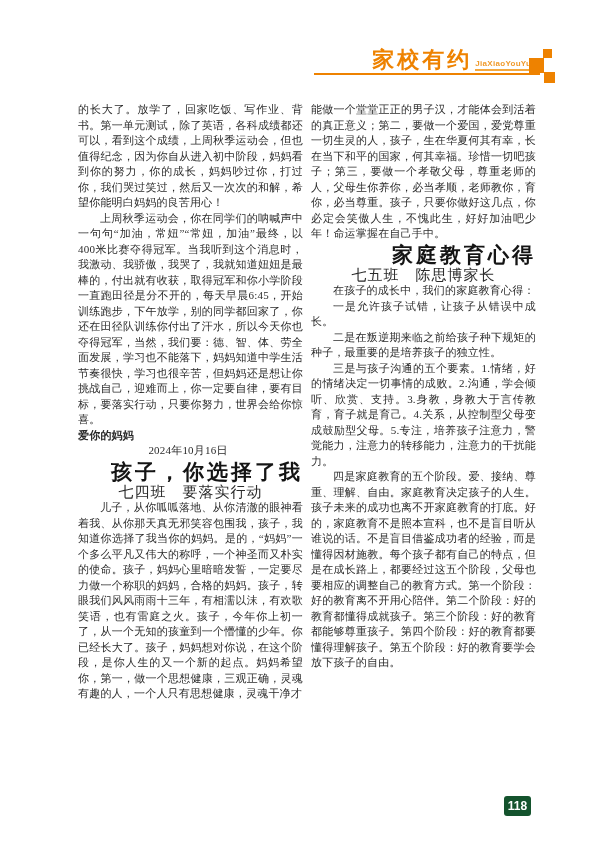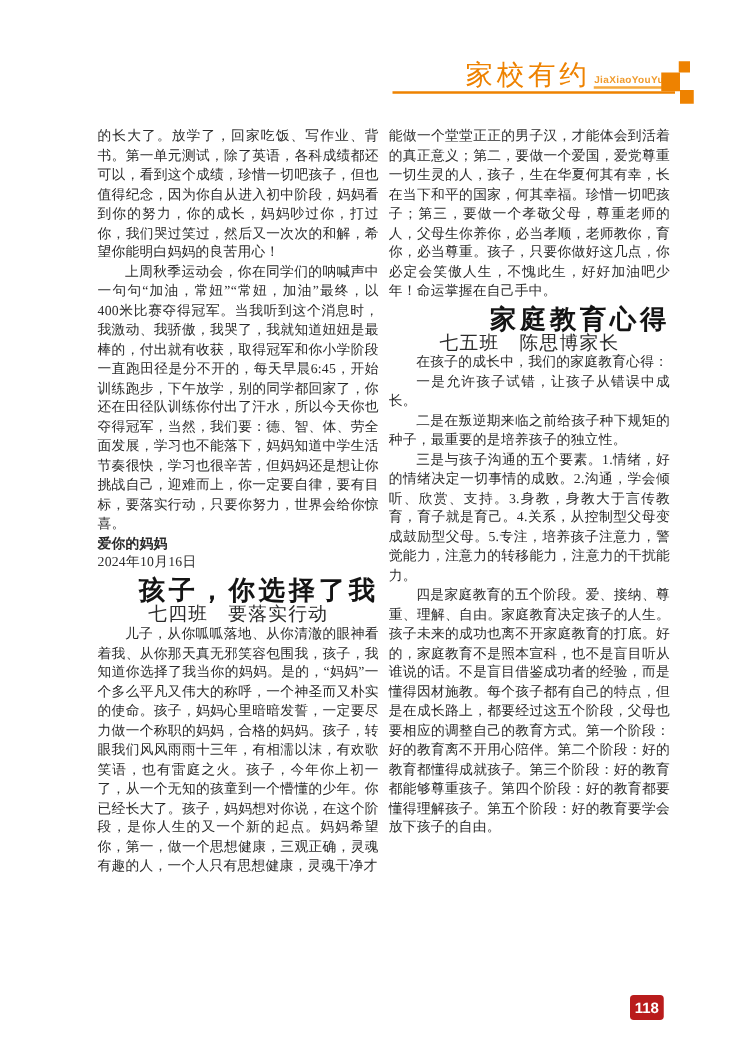--- a/index.html
+++ b/index.html
@@ -6,21 +6,21 @@
   .page {
     position:relative; width:600px; height:849px; background:#ffffff;
     font-family:"Liberation Serif","DejaVu Serif",serif; color:#2b2b2b;
     overflow:hidden;
   }
   
   .header-rule { position:absolute; left:314px; top:73px; width:226px; height:2px; background:#ee8200; }
   .header-text { position:absolute; right:64px; top:48px; display:flex; align-items:flex-end; }
   .header-title {
     font-family:"Liberation Sans","DejaVu Sans",sans-serif;
-    font-size:22px; font-weight:normal; color:#ee8200; letter-spacing:3px; line-height:24px;
+    font-size:22px; font-weight:bold; color:#ee8200; letter-spacing:3px; line-height:24px;
   }
   .header-sub {
     font-family:"Liberation Sans","DejaVu Sans",sans-serif;
     font-size:8px; font-weight:bold; color:#f09b2d; margin-left:3px; margin-bottom:1px;
     border-bottom:2px solid #f5a93e; padding-bottom:1px; letter-spacing:0.3px;
   }
   .logo { position:absolute; left:528px; top:47px; width:32px; height:38px; }
   .logo .sq { position:absolute; background:#ee8200; }
   .logo .sq1 { left:15px; top:2px;  width:9px;  height:9px; }
   .logo .sq2 { left:1px;  top:11px; width:15px; height:15px; }
@@ -29,32 +29,32 @@
   .col {
     position:absolute; top:102px; width:225px;
     font-size:11px; line-height:15.5px; letter-spacing:0.2px;
     text-align:justify; text-justify:inter-ideograph;
   }
   .col-left  { left:78px; }
   .col-right { left:311px; }
   .col p { margin:0; text-indent:2em; }
   .col p.noindent { text-indent:0; }
   .sig  { padding-right:18px; margin-top:9px; font-weight:bold; }
-  .date { text-align:left; padding-right:5px; }
+  .date { text-align:center; padding-right:5px; }
   .art-title {
     text-align:right; font-size:21px; font-weight:bold; letter-spacing:3px;
     color:#141414; margin:0; line-height:26px;
   }
   .t1 { margin-top:23px; }
   .t2 { margin-top:27px; }
   .byline { text-align:center; font-size:15px; letter-spacing:1px; margin:5px 0 13px 0; }
   
   .page-num {
     position:absolute; left:504px; top:796px; width:27px; height:20px;
-    background:#b91c1c; border-radius:3px; color:#ffffff;
+    background:#14532d; border-radius:3px; color:#ffffff;
     font-family:"Liberation Sans","DejaVu Sans",sans-serif; font-size:12px; font-weight:bold;
     display:flex; align-items:center; justify-content:center;
   }
 </style>
 </head>
 <body>
 
 <div class="page">
 
   <div>
@@ -64,21 +64,21 @@
       <span class="header-sub">JiaXiaoYouYue</span>
     </div>
     <div class="logo">
       <div class="sq sq1"></div>
       <div class="sq sq2"></div>
       <div class="sq sq3"></div>
     </div>
   </div>
 
   <div class="col col-left">
-    <p class="noindent">的长大了。放学了，回家吃饭、写作业、背书。第一单元测试，除了英语，各科成绩都还可以，看到这个成绩，珍惜一切吧孩子，但也值得纪念，因为你自从进入初中阶段，妈妈看到你的努力，你的成长，妈妈吵过你，打过你，我们哭过笑过，然后又一次次的和解，希望你能明白妈妈的良苦用心！</p>
+    <p class="noindent">的长大了。放学了，回家吃饭、写作业、背书。第一单元测试，除了英语，各科成绩都还可以，看到这个成绩，上周秋季运动会，但也值得纪念，因为你自从进入初中阶段，妈妈看到你的努力，你的成长，妈妈吵过你，打过你，我们哭过笑过，然后又一次次的和解，希望你能明白妈妈的良苦用心！</p>
     <p>上周秋季运动会，你在同学们的呐喊声中一句句“加油，常妞”“常妞，加油”最终，以400米比赛夺得冠军。当我听到这个消息时，我激动、我骄傲，我哭了，我就知道妞妞是最棒的，付出就有收获，取得冠军和你小学阶段一直跑田径是分不开的，每天早晨6:45，开始训练跑步，下午放学，别的同学都回家了，你还在田径队训练你付出了汗水，所以今天你也夺得冠军，当然，我们要：德、智、体、劳全面发展，学习也不能落下，妈妈知道中学生活节奏很快，学习也很辛苦，但妈妈还是想让你挑战自己，迎难而上，你一定要自律，要有目标，要落实行动，只要你努力，世界会给你惊喜。</p>
     <p class="noindent sig">爱你的妈妈</p>
     <p class="noindent date">2024年10月16日</p>
     <p class="noindent art-title t1">孩子，你选择了我</p>
     <p class="noindent byline">七四班　要落实行动</p>
     <p>儿子，从你呱呱落地、从你清澈的眼神看着我、从你那天真无邪笑容包围我，孩子，我知道你选择了我当你的妈妈。是的，“妈妈”一个多么平凡又伟大的称呼，一个神圣而又朴实的使命。孩子，妈妈心里暗暗发誓，一定要尽力做一个称职的妈妈，合格的妈妈。孩子，转眼我们风风雨雨十三年，有相濡以沫，有欢歌笑语，也有雷庭之火。孩子，今年你上初一了，从一个无知的孩童到一个懵懂的少年。你已经长大了。孩子，妈妈想对你说，在这个阶段，是你人生的又一个新的起点。妈妈希望你，第一，做一个思想健康，三观正确，灵魂有趣的人，一个人只有思想健康，灵魂干净才</p>
   </div>
 
   <div class="col col-right">
     <p class="noindent">能做一个堂堂正正的男子汉，才能体会到活着的真正意义；第二，要做一个爱国，爱党尊重一切生灵的人，孩子，生在华夏何其有幸，长在当下和平的国家，何其幸福。珍惜一切吧孩子；第三，要做一个孝敬父母，尊重老师的人，父母生你养你，必当孝顺，老师教你，育你，必当尊重。孩子，只要你做好这几点，你必定会笑傲人生，不愧此生，好好加油吧少年！命运掌握在自己手中。</p>

